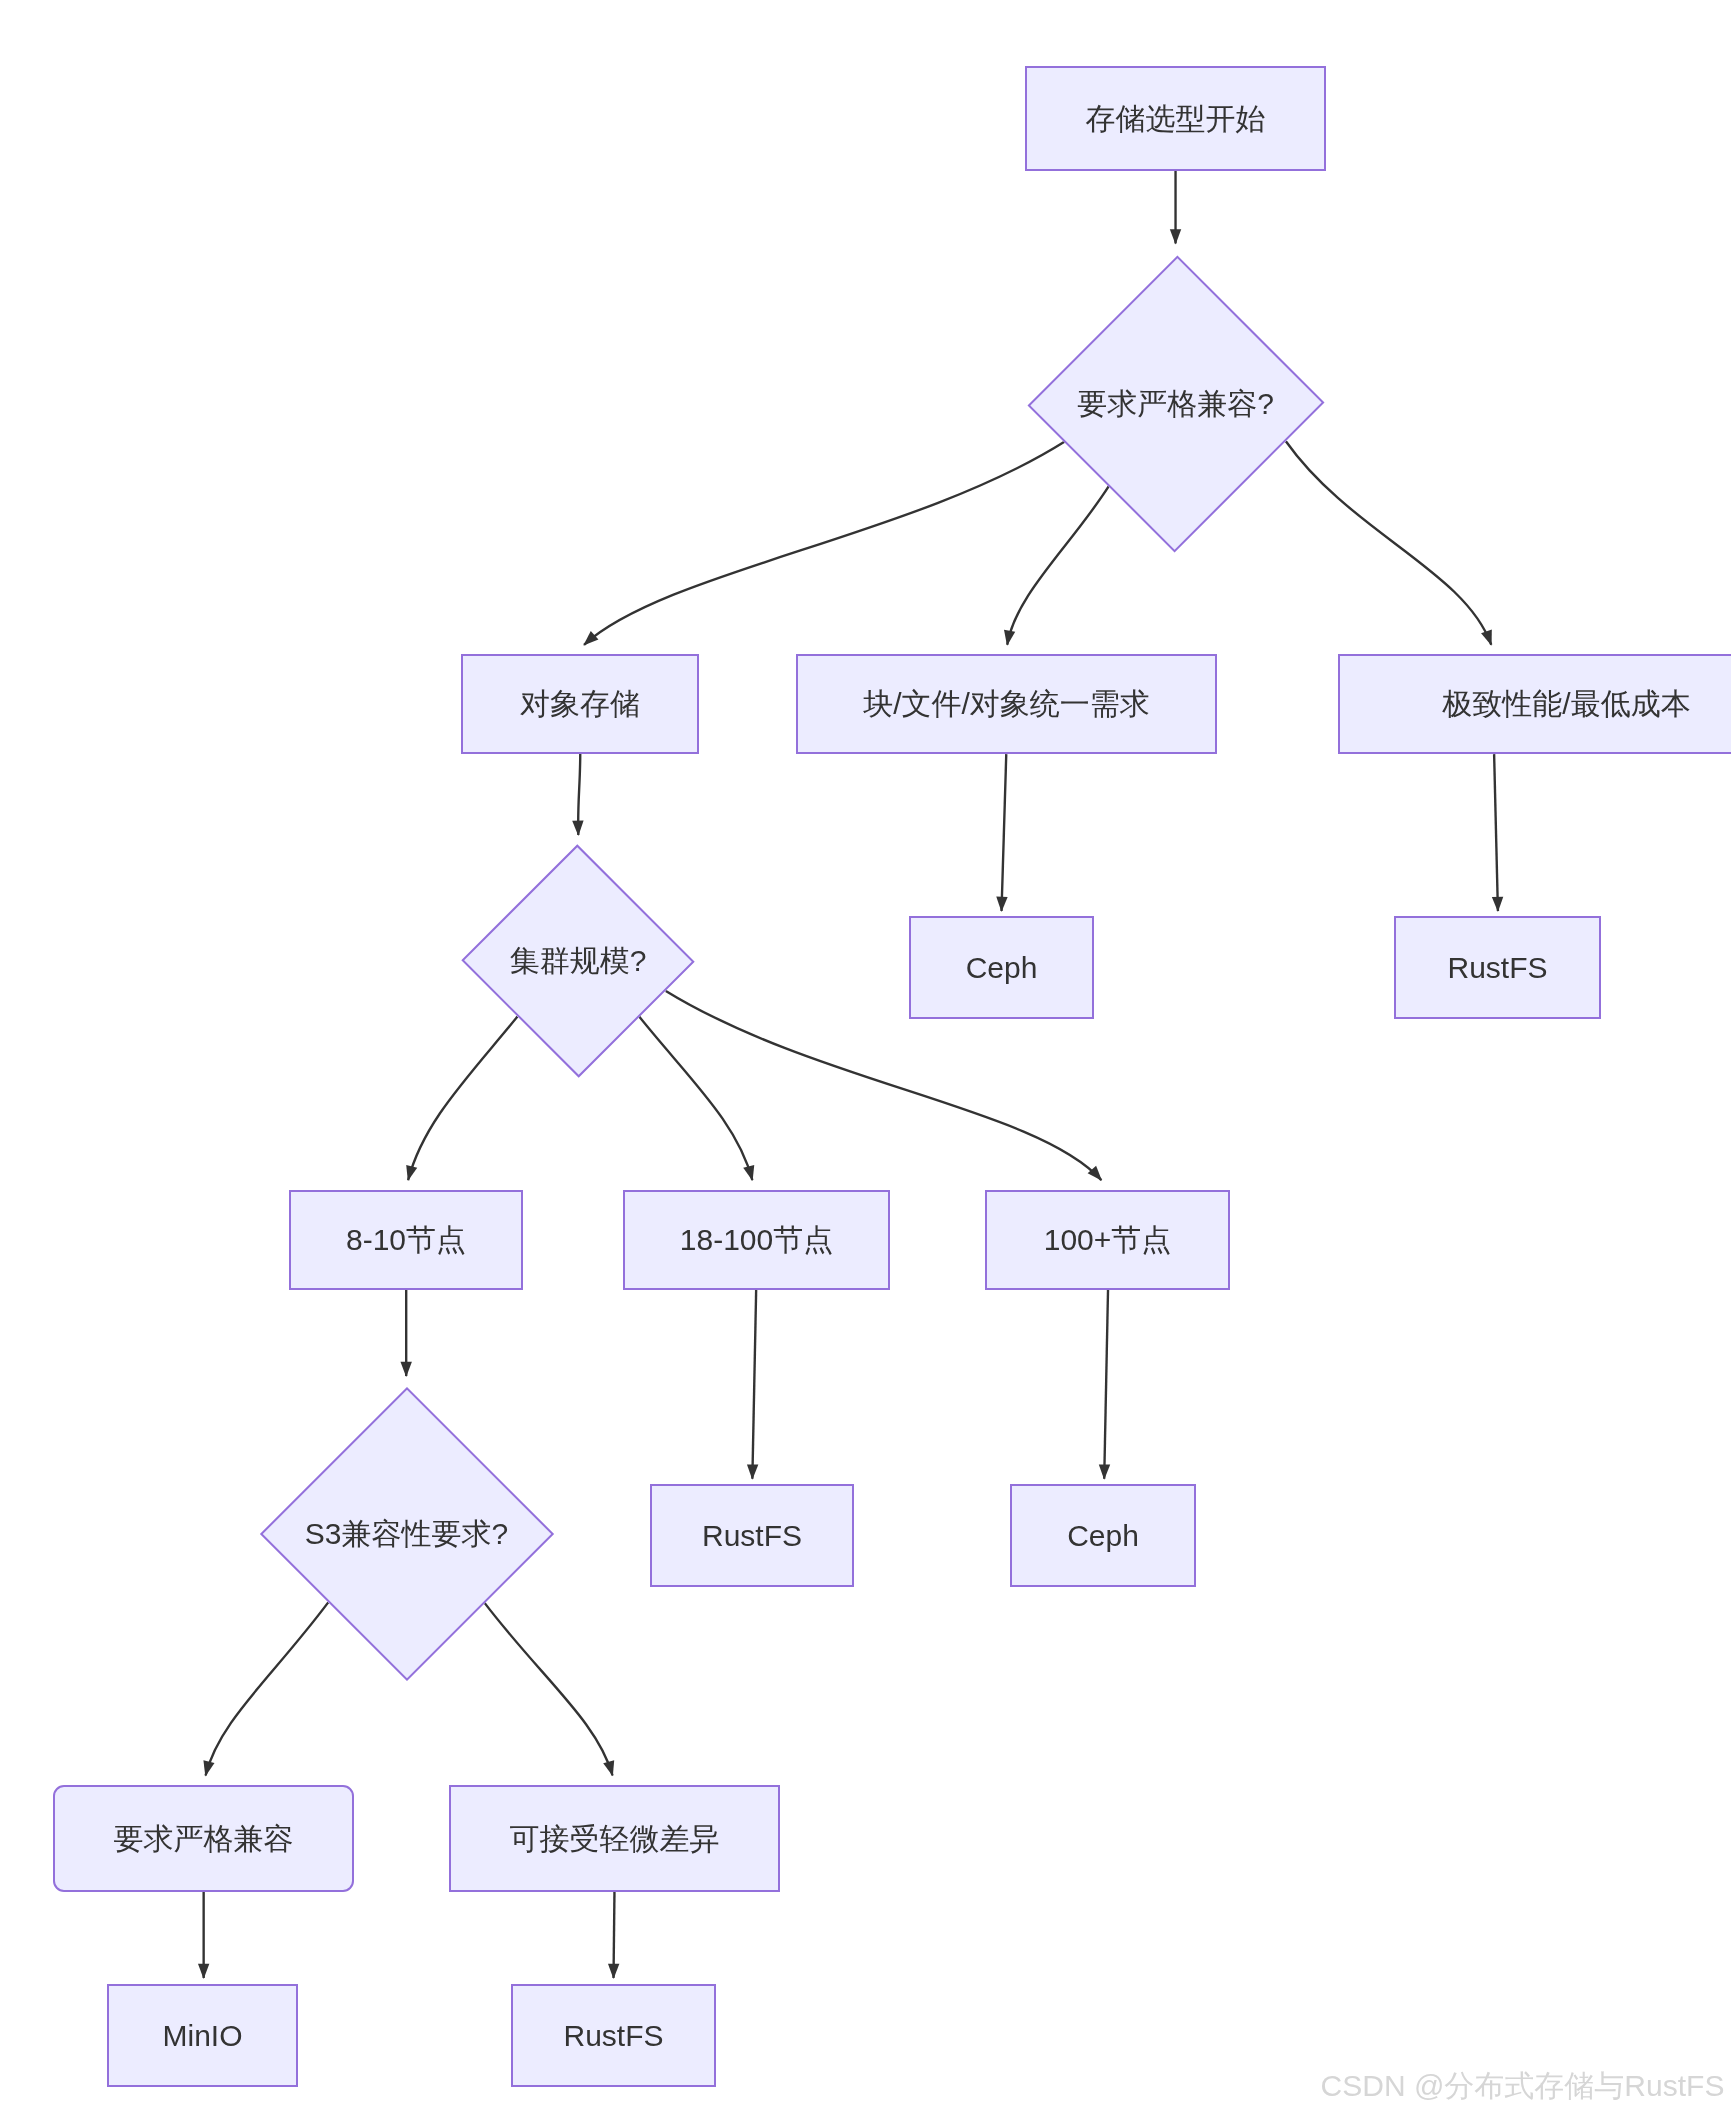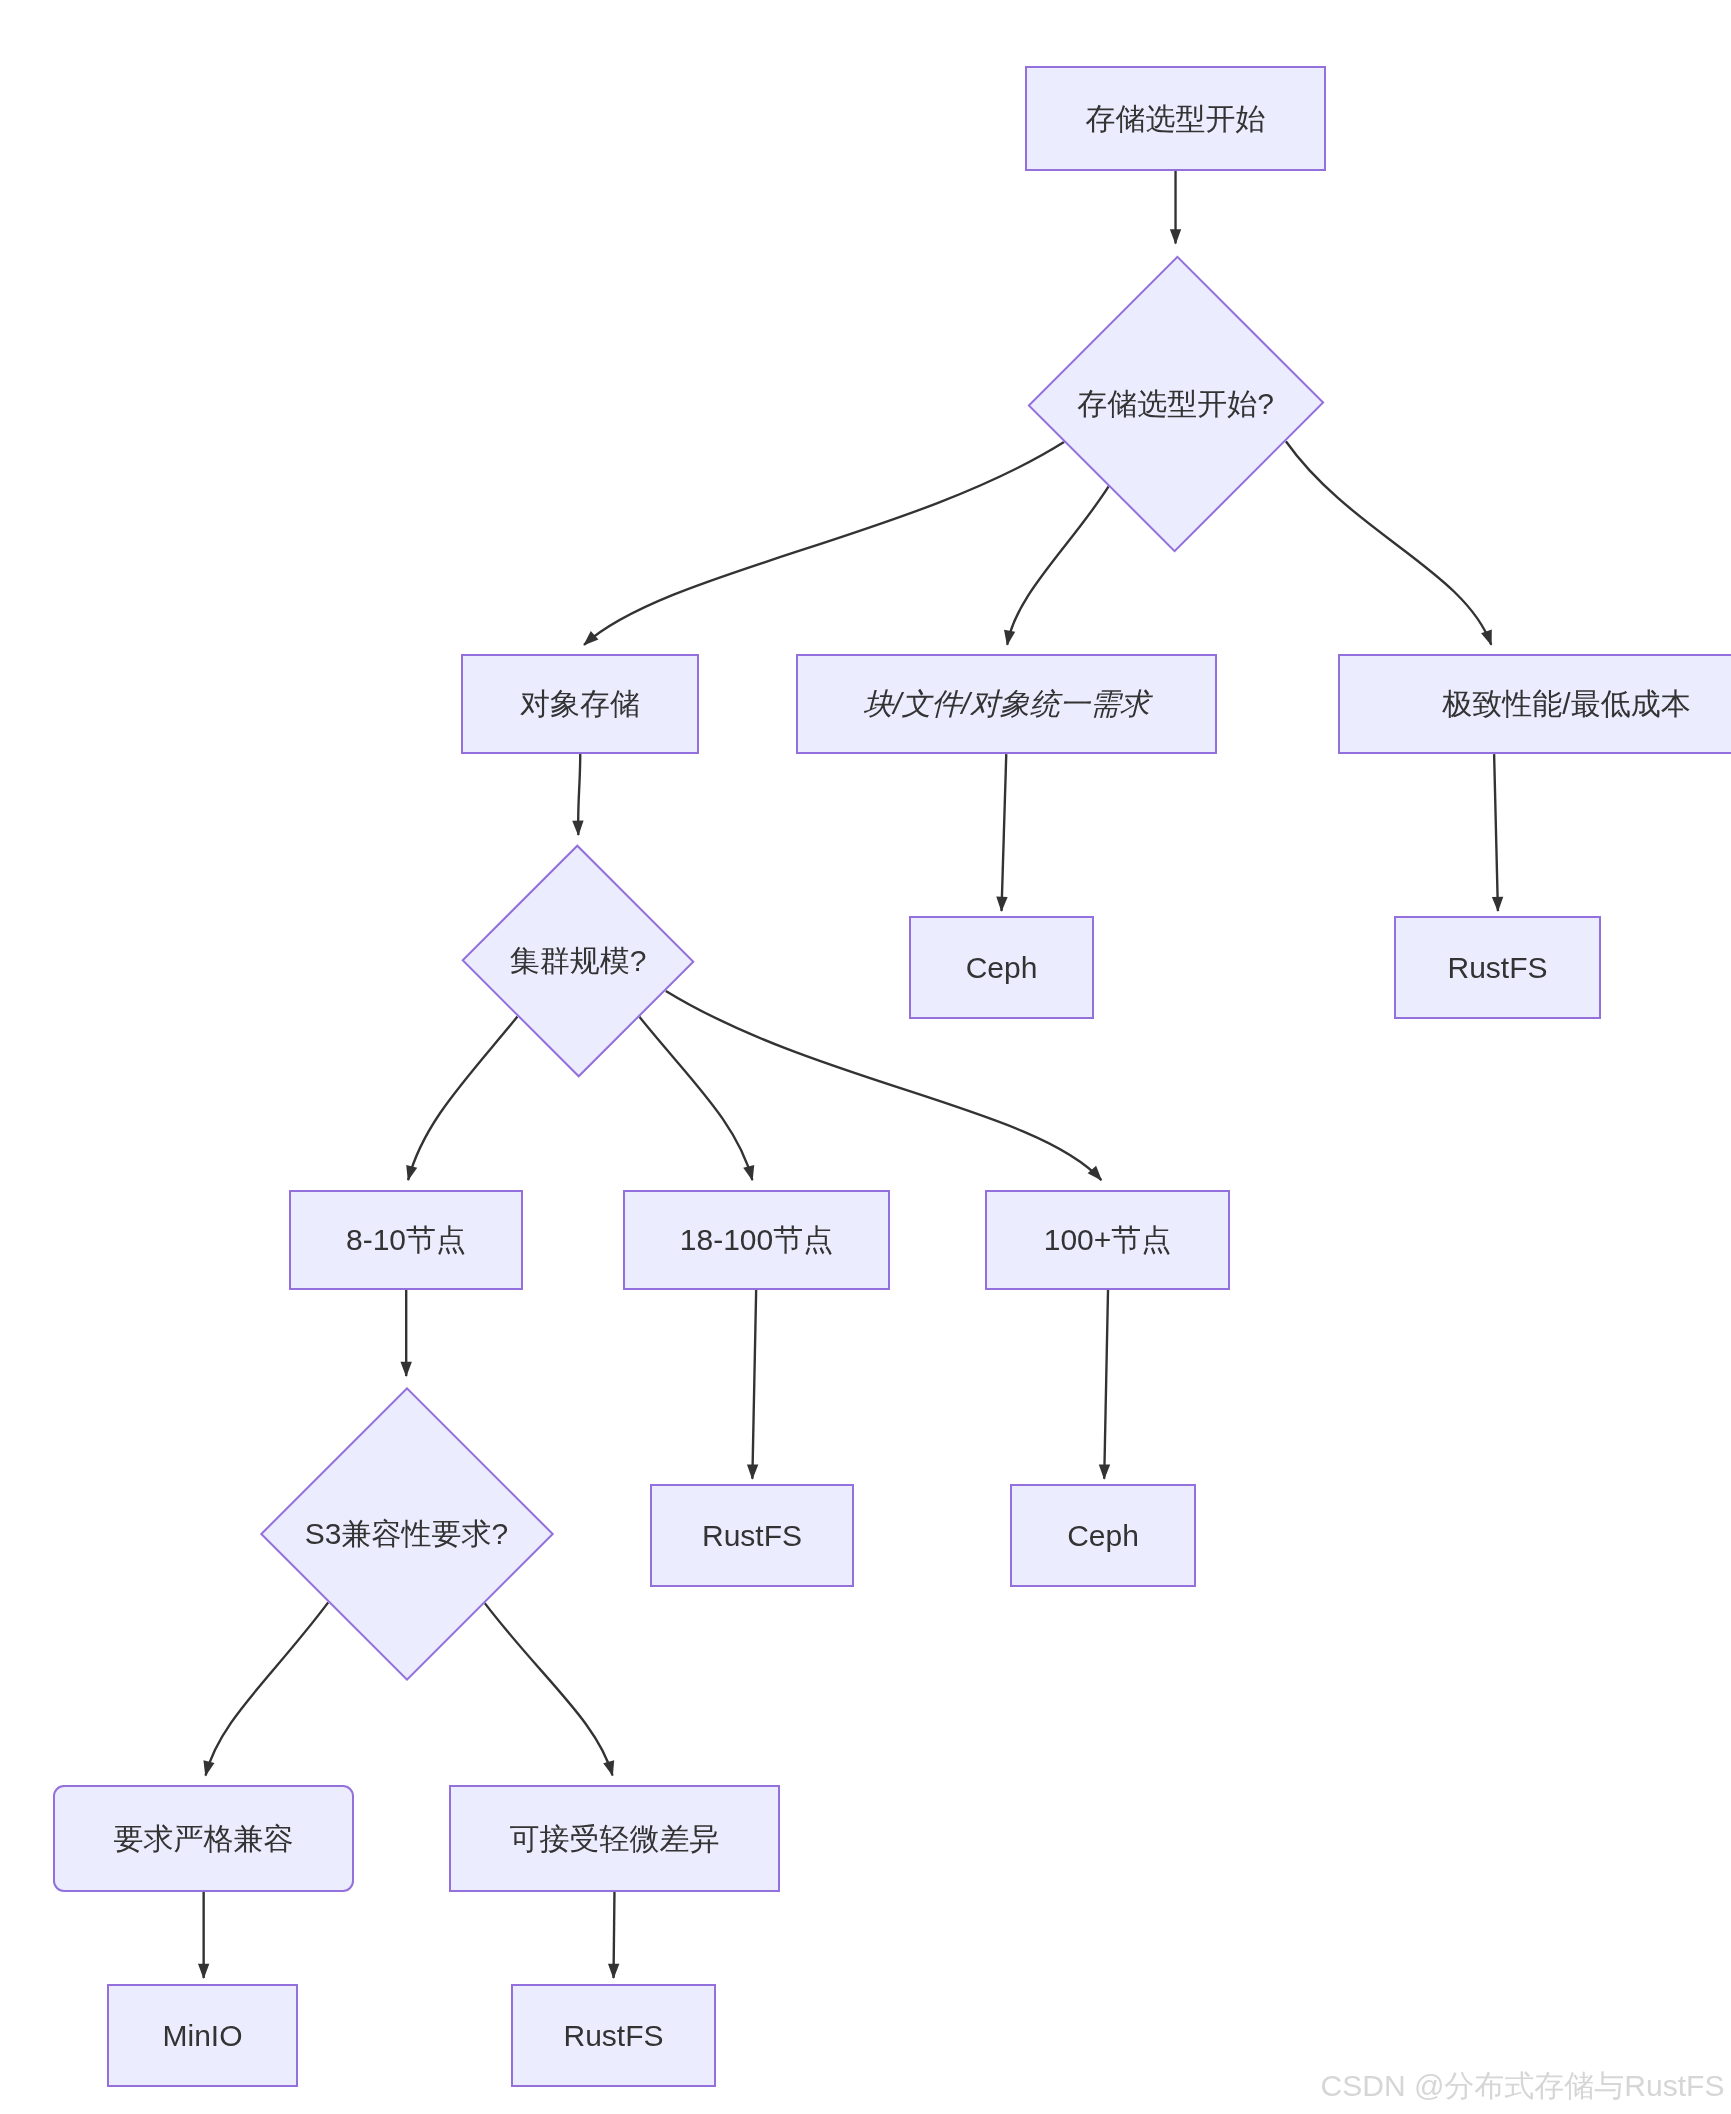--- a/index.html
+++ b/index.html
@@ -85,27 +85,27 @@
       <path marker-end="url(#arrow)" d="M646,1989 L645,2080"></path>
     </g>
   </svg>
 
   <div class="node rect-node" style="left:1025px; top:52px; width:301px; height:105px;margin-top:14px;">
     <span class="label">存储选型开始</span>
   </div>
 
   <div class="node diamond-node" style="left:1028px; top:253px; width:295px; height:301px;">
     <span class="diamond-shape" style="width:208px; height:212px;"></span>
-    <span class="label">存储选型开始?</span>
+    <span class="label">要求严格兼容?</span>
   </div>
 
   <div class="node rect-node" style="left:461px; top:654px; width:238px; height:100px;">
     <span class="label">对象存储</span>
   </div>
-  <div class="node rect-node" style="left:796px; top:654px; width:421px; height:100px;font-style:italic;">
+  <div class="node rect-node" style="left:796px; top:654px; width:421px; height:100px;">
     <span class="label">块/文件/对象统一需求</span>
   </div>
   <div class="node rect-node" style="left:1305px; top:654px; width:457px; height:100px;margin-left:33px;">
     <span class="label">极致性能/最低成本</span>
   </div>
 
   <div class="node rect-node" style="left:909px; top:916px; width:185px; height:103px;">
     <span class="label">Ceph</span>
   </div>
   <div class="node rect-node" style="left:1394px; top:916px; width:207px; height:103px;">

